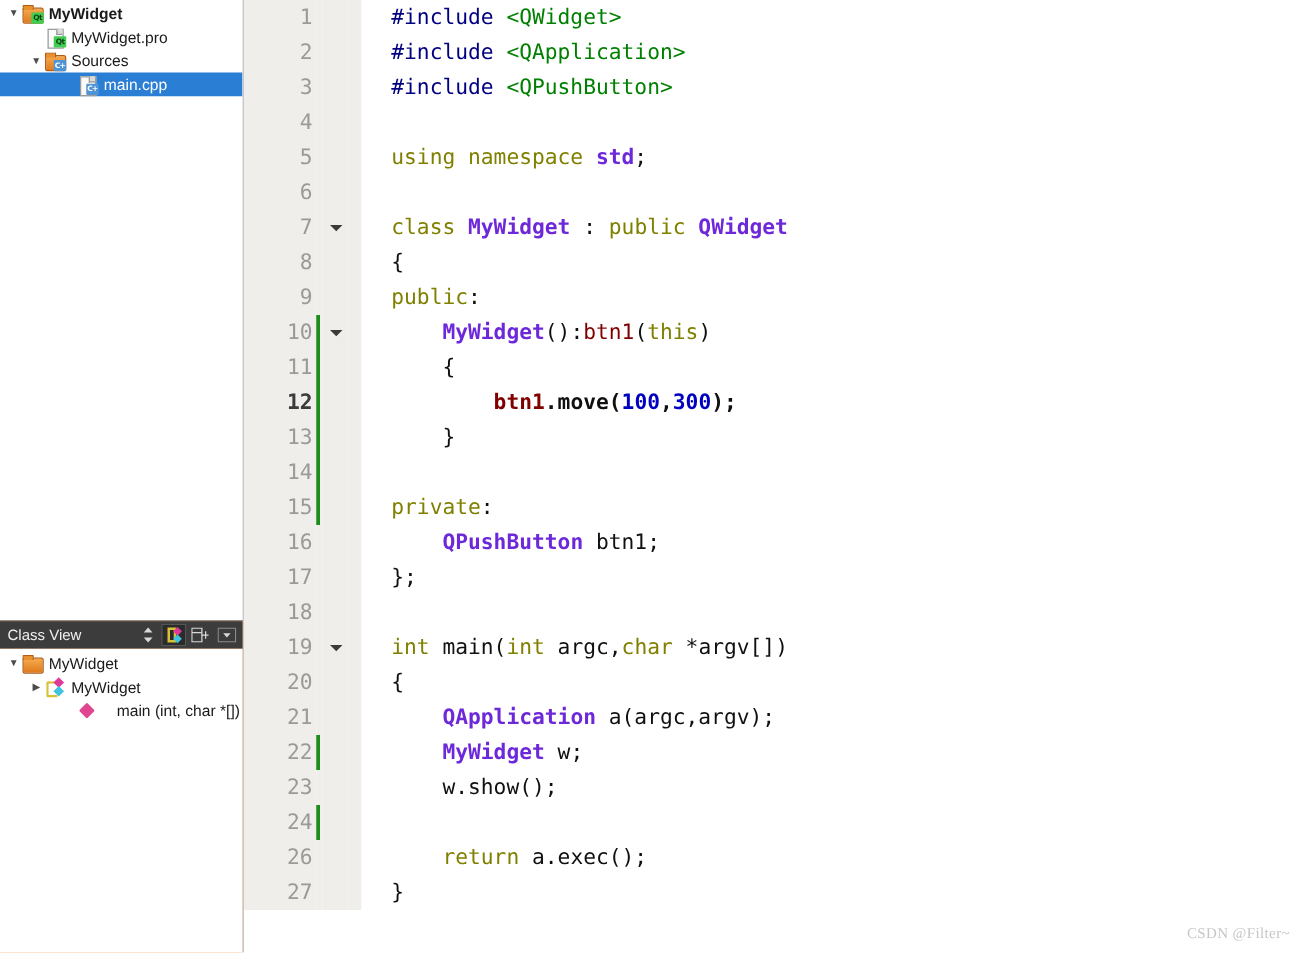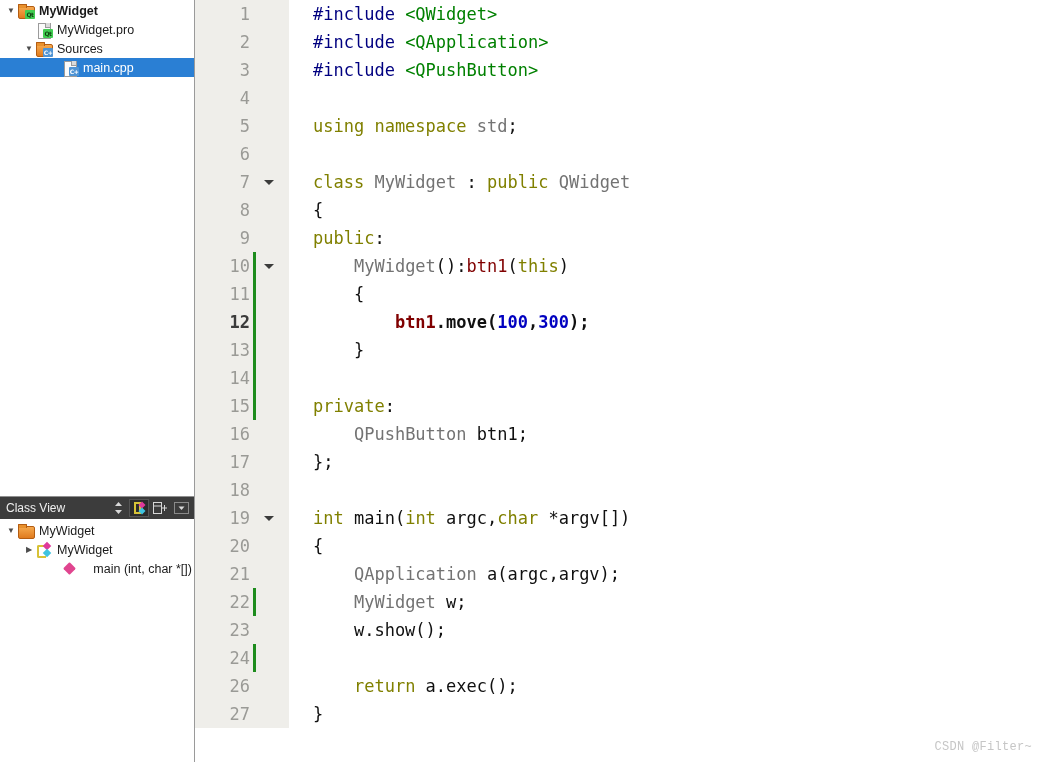--- a/index.html
+++ b/index.html
@@ -251,32 +251,32 @@
     color: #101010;
     height: 28px;
     line-height: 28px;
   }
   .code-line.curline .code-text { font-weight: bold; }
 
   
   .t-pre   { color: #000080; }          
   .t-str   { color: #008000; }          
   .t-kw    { color: #808000; }          
-  .t-cls   { color: #737373; }          
+  .t-cls   { color: #6d28d9; font-weight: bold; }          
   .t-fld   { color: #800000; }          
   .t-num   { color: #0000c0; }          
   .t-plain { color: #101010; }
 
   
   #watermark {
     position: absolute;
     right: 10px; bottom: 8px;
     font-size: 12px;
     color: #c6c6c6;
-    font-family: Liberation Mono, monospace;
+    font-family: Liberation Serif, serif;
     letter-spacing: 0.3px;
   }
 </style>
 </head>
 <body>
 
 <div id="app">
 
   <div id="left-dock">
 

